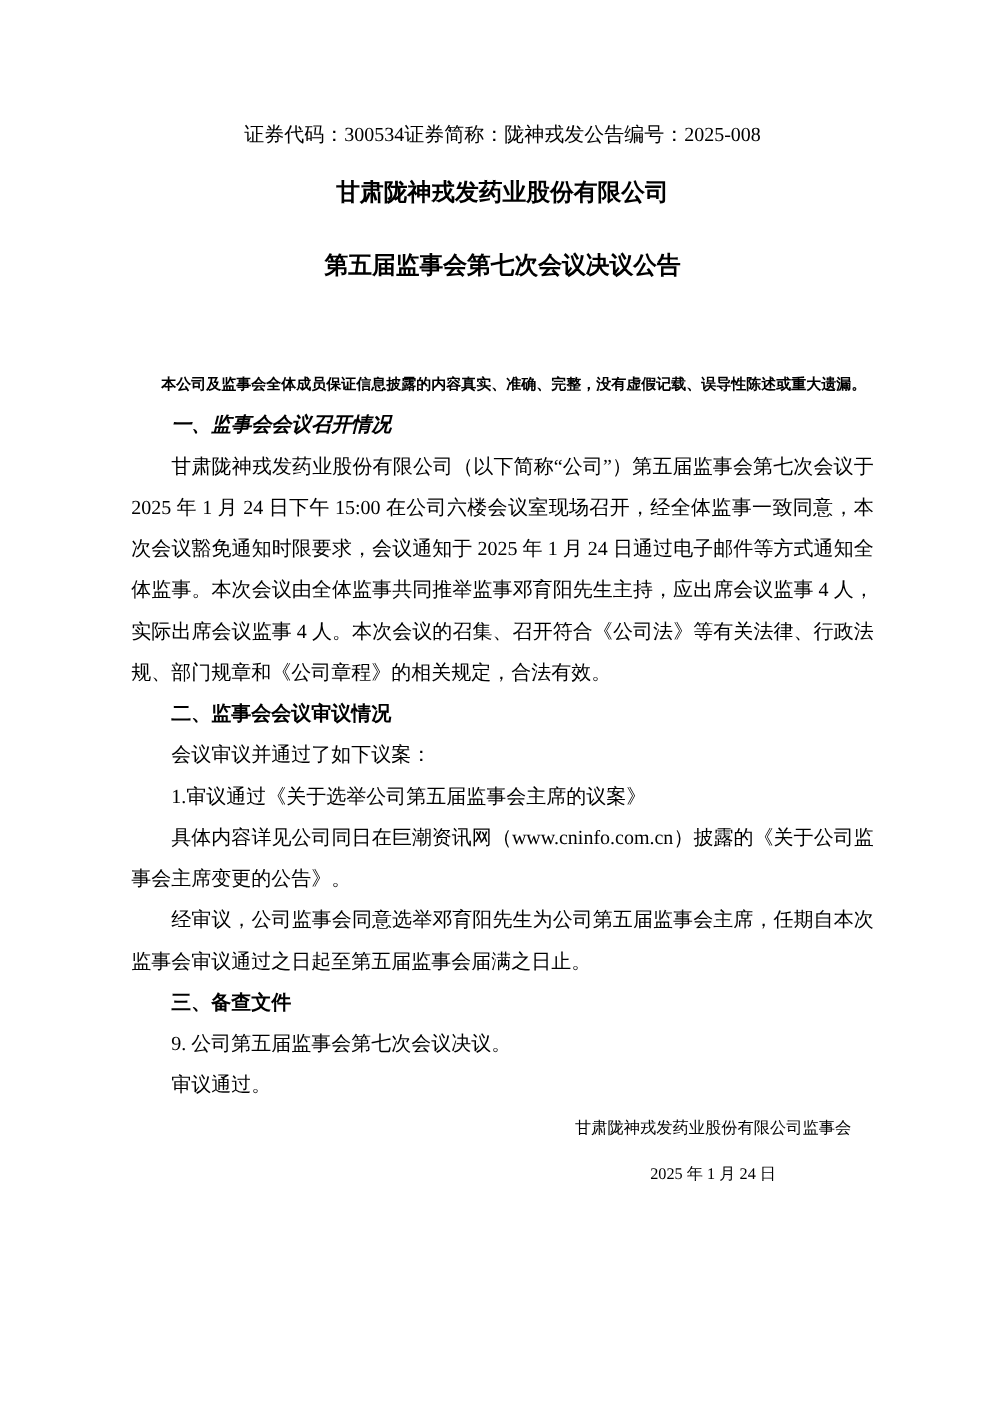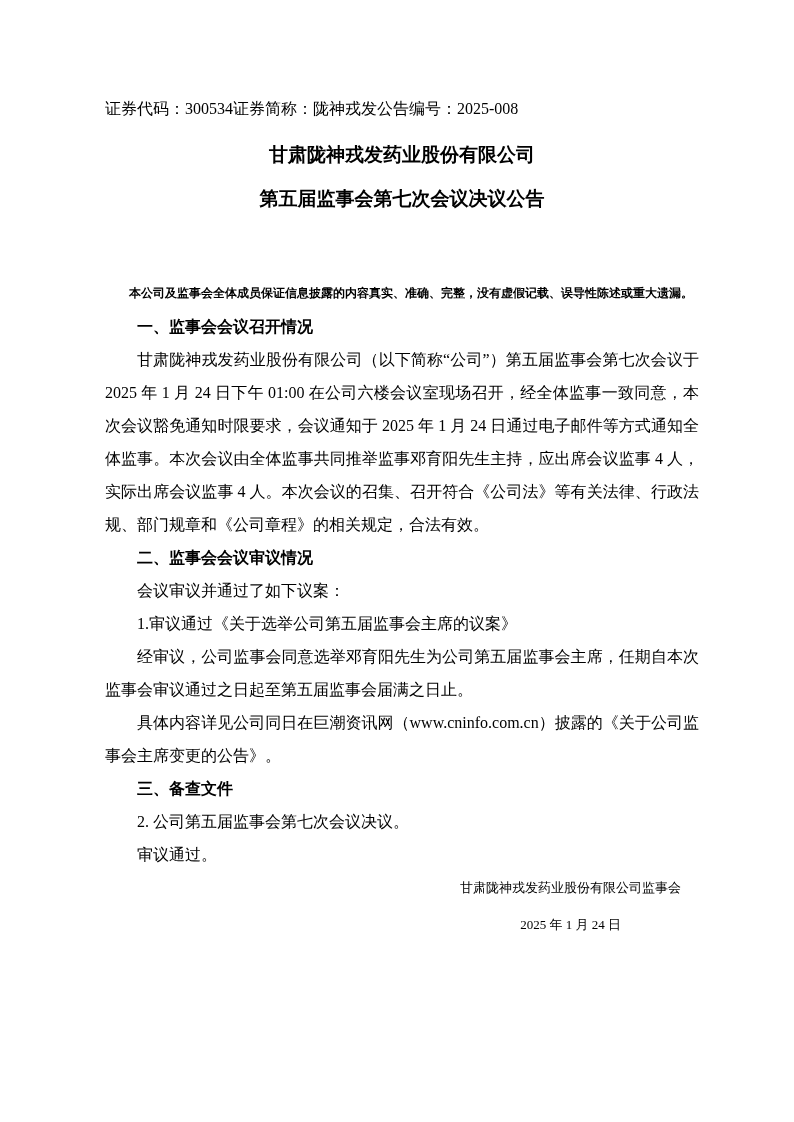--- a/index.html
+++ b/index.html
@@ -14,56 +14,56 @@
     margin: 0 auto;
     background: #ffffff;
     box-sizing: border-box;
     padding: 98px 95px 0 105px;
     font-family: "Liberation Serif", "DejaVu Serif", serif;
     color: #000000;
     overflow: hidden;
   }
   .doc-header {
     display: flex;
-    justify-content: flex-start;
+    justify-content: center;
     align-items: baseline;
     font-size: 16px;
     line-height: 22px;
     white-space: nowrap;
   }
   .title {
     text-align: center;
     font-weight: bold;
     font-size: 19px;
     line-height: 26px;
     margin: 0;
   }
   .title-company { margin-top: 22px; }
-  .title-announcement { margin-top: 18px; }
+  .title-announcement { margin-top: 32px; }
   .body-text {
     font-size: 16px;
     line-height: 33px;
     text-align: justify;
   }
   p.para, h2.h-section, p.item-heading {
     margin: 0;
     font-size: 16px;
     line-height: 33px;
   }
   .indent { text-indent: 2em; }
   .disclaimer {
     margin: 65px 0 0 0;
     font-weight: bold;
     font-size: 12px;
     line-height: 33px;
     text-align: justify;
     text-indent: 2em;
   }
   .h-section { font-weight: bold; }
-  .mt-lg { margin-top: 27px; }
+  .mt-lg { margin-top: 27px; font-style: italic; }
   .item-heading { font-weight: normal; }
   .signature {
     width: -moz-fit-content;
     width: fit-content;
     margin-left: auto;
     margin-right: 18px;
     text-align: center;
     font-size: 13px;
     line-height: 33px;
   }
@@ -82,30 +82,30 @@
   </div>
 
   <h1 class="title title-company">甘肃陇神戎发药业股份有限公司</h1>
   <h1 class="title title-announcement">第五届监事会第七次会议决议公告</h1>
 
   <p class="disclaimer">本公司及监事会全体成员保证信息披露的内容真实、准确、完整，没有虚假记载、误导性陈述或重大遗漏。</p>
 
   <div class="body-text">
 
     <h2 class="h-section indent mt-lg">一、监事会会议召开情况</h2>
-    <p class="para indent">甘肃陇神戎发药业股份有限公司（以下简称“公司”）第五届监事会第七次会议于 2025 年 1 月 24 日下午 01:00 在公司六楼会议室现场召开，经全体监事一致同意，本次会议豁免通知时限要求，会议通知于 2025 年 1 月 24 日通过电子邮件等方式通知全体监事。本次会议由全体监事共同推举监事邓育阳先生主持，应出席会议监事 4 人，实际出席会议监事 4 人。本次会议的召集、召开符合《公司法》等有关法律、行政法规、部门规章和《公司章程》的相关规定，合法有效。</p>
+    <p class="para indent">甘肃陇神戎发药业股份有限公司（以下简称“公司”）第五届监事会第七次会议于 2025 年 1 月 24 日下午 15:00 在公司六楼会议室现场召开，经全体监事一致同意，本次会议豁免通知时限要求，会议通知于 2025 年 1 月 24 日通过电子邮件等方式通知全体监事。本次会议由全体监事共同推举监事邓育阳先生主持，应出席会议监事 4 人，实际出席会议监事 4 人。本次会议的召集、召开符合《公司法》等有关法律、行政法规、部门规章和《公司章程》的相关规定，合法有效。</p>
 
     <h2 class="h-section indent">二、监事会会议审议情况</h2>
     <p class="para indent">会议审议并通过了如下议案：</p>
     <p class="item-heading indent">1.审议通过《关于选举公司第五届监事会主席的议案》</p>
+    <p class="para indent">具体内容详见公司同日在巨潮资讯网（www.cninfo.com.cn）披露的《关于公司监事会主席变更的公告》。</p>
     <p class="para indent">经审议，公司监事会同意选举邓育阳先生为公司第五届监事会主席，任期自本次监事会审议通过之日起至第五届监事会届满之日止。</p>
-    <p class="para indent">具体内容详见公司同日在巨潮资讯网（www.cninfo.com.cn）披露的《关于公司监事会主席变更的公告》。</p>
 
     <h2 class="h-section indent">三、备查文件</h2>
-    <p class="para indent">2. 公司第五届监事会第七次会议决议。</p>
+    <p class="para indent">9. 公司第五届监事会第七次会议决议。</p>
     <p class="para indent">审议通过。</p>
 
     <div class="signature">
       <div class="sig-company">甘肃陇神戎发药业股份有限公司监事会</div>
       <div class="sig-date">2025 年 1 月 24 日</div>
     </div>
 
   </div>
 
 </div>

